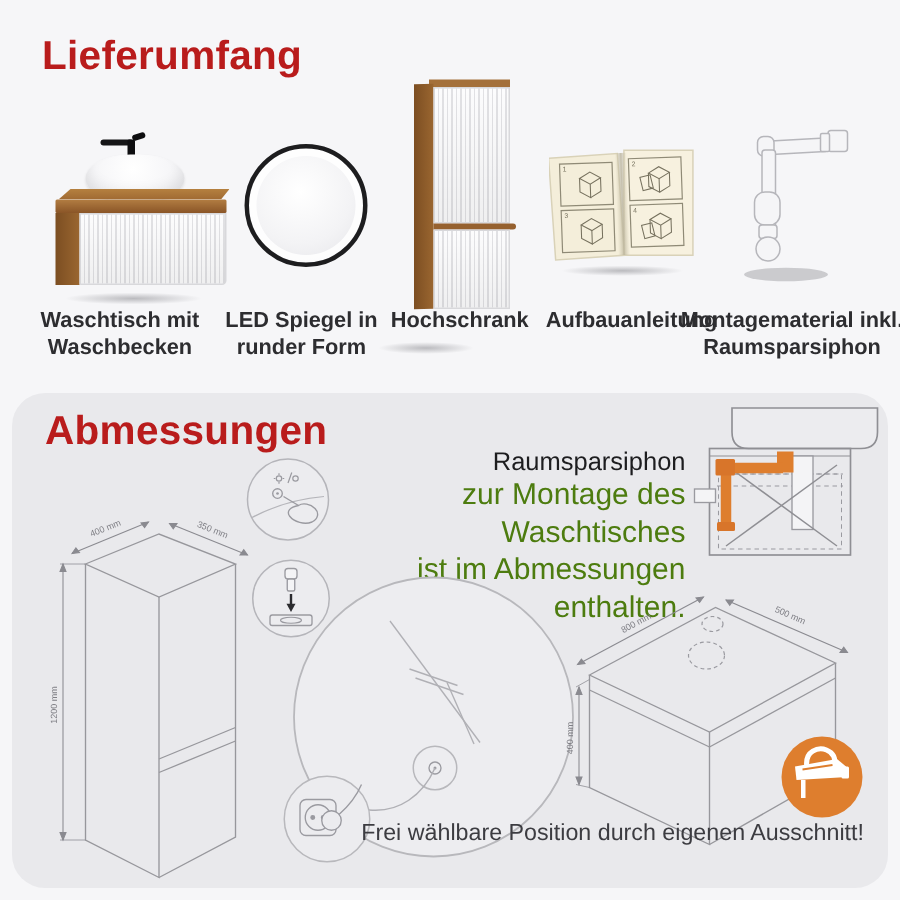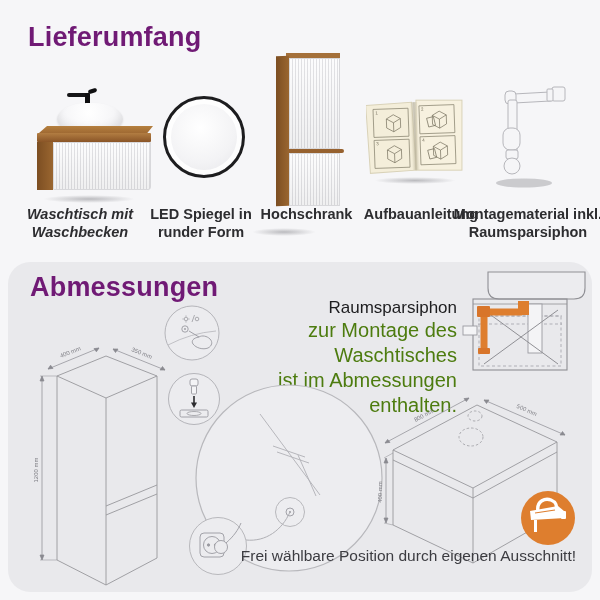--- a/index.html
+++ b/index.html
@@ -1,19 +1,19 @@
 <!DOCTYPE html>
 <html><head>
 <meta charset="utf-8">
 <style>
   html,body{margin:0;padding:0;background:#f6f6f8;}
   .page{position:relative;width:600px;height:600px;background:#f6f6f8;overflow:hidden;
         font-family:"Liberation Sans",sans-serif;color:#222;}
   .abs{position:absolute;}
-  h1.sec{font-size:27px;font-weight:bold;color:#701a75;margin:0;letter-spacing:.2px;}
+  h1.sec{font-size:27px;font-weight:bold;color:#b91c1c;margin:0;letter-spacing:.2px;}
   .plabel{position:absolute;top:205px;font-size:14.5px;font-weight:bold;color:#2d2d30;
           text-align:center;line-height:1.25;}
   .flute{background:
       linear-gradient(180deg,rgba(0,0,0,0.00),rgba(0,0,0,0.05)),
       repeating-linear-gradient(90deg,#fcfcfd 0px,#fcfcfd 2px,#e1e1e4 2px,#e1e1e4 3px);
       border:1px solid #d8d8db;box-sizing:border-box;}
   .wood{background:linear-gradient(180deg,#b27d42,#8a5527);}
   .woodv{background:linear-gradient(90deg,#7c4e22,#9a6630);}
   .pshadow{position:absolute;border-radius:50%;
       background:radial-gradient(ellipse,rgba(50,50,58,0.30) 0%,rgba(50,50,58,0) 70%);}
@@ -128,21 +128,21 @@
         <rect x="13" y="9" width="11" height="13" rx="4"></rect>
         <rect x="16" y="18" width="9" height="54" rx="2"></rect>
         <rect x="11" y="46" width="17" height="22" rx="7"></rect>
         <rect x="14" y="68" width="12" height="9" rx="2"></rect>
         <circle cx="20" cy="84" r="8"></circle>
       </g>
       <ellipse cx="32" cy="101" rx="28" ry="4.5" fill="rgba(50,50,58,0.22)"></ellipse>
     </svg>
   </div>
 
-  <div class="plabel" style="left:10px;width:140px;font-style:italic;">Waschtisch mit Waschbecken</div>
+  <div class="plabel" style="left:10px;width:140px;">Waschtisch mit Waschbecken</div>
   <div class="plabel" style="left:142px;width:118px;">LED Spiegel in runder Form</div>
   <div class="plabel" style="left:240px;width:133px;">Hochschrank</div>
   <div class="plabel" style="left:347px;width:148px;">Aufbauanleitung</div>
   <div class="plabel" style="left:448px;width:160px;">Montagematerial inkl. Raumsparsiphon</div>
 
   <div class="card"></div>
 
   <h1 class="sec abs" style="left:30px;top:272px;">Abmessungen</h1>
 
   <div class="note-right" style="right:143px;top:298px;width:240px;">

